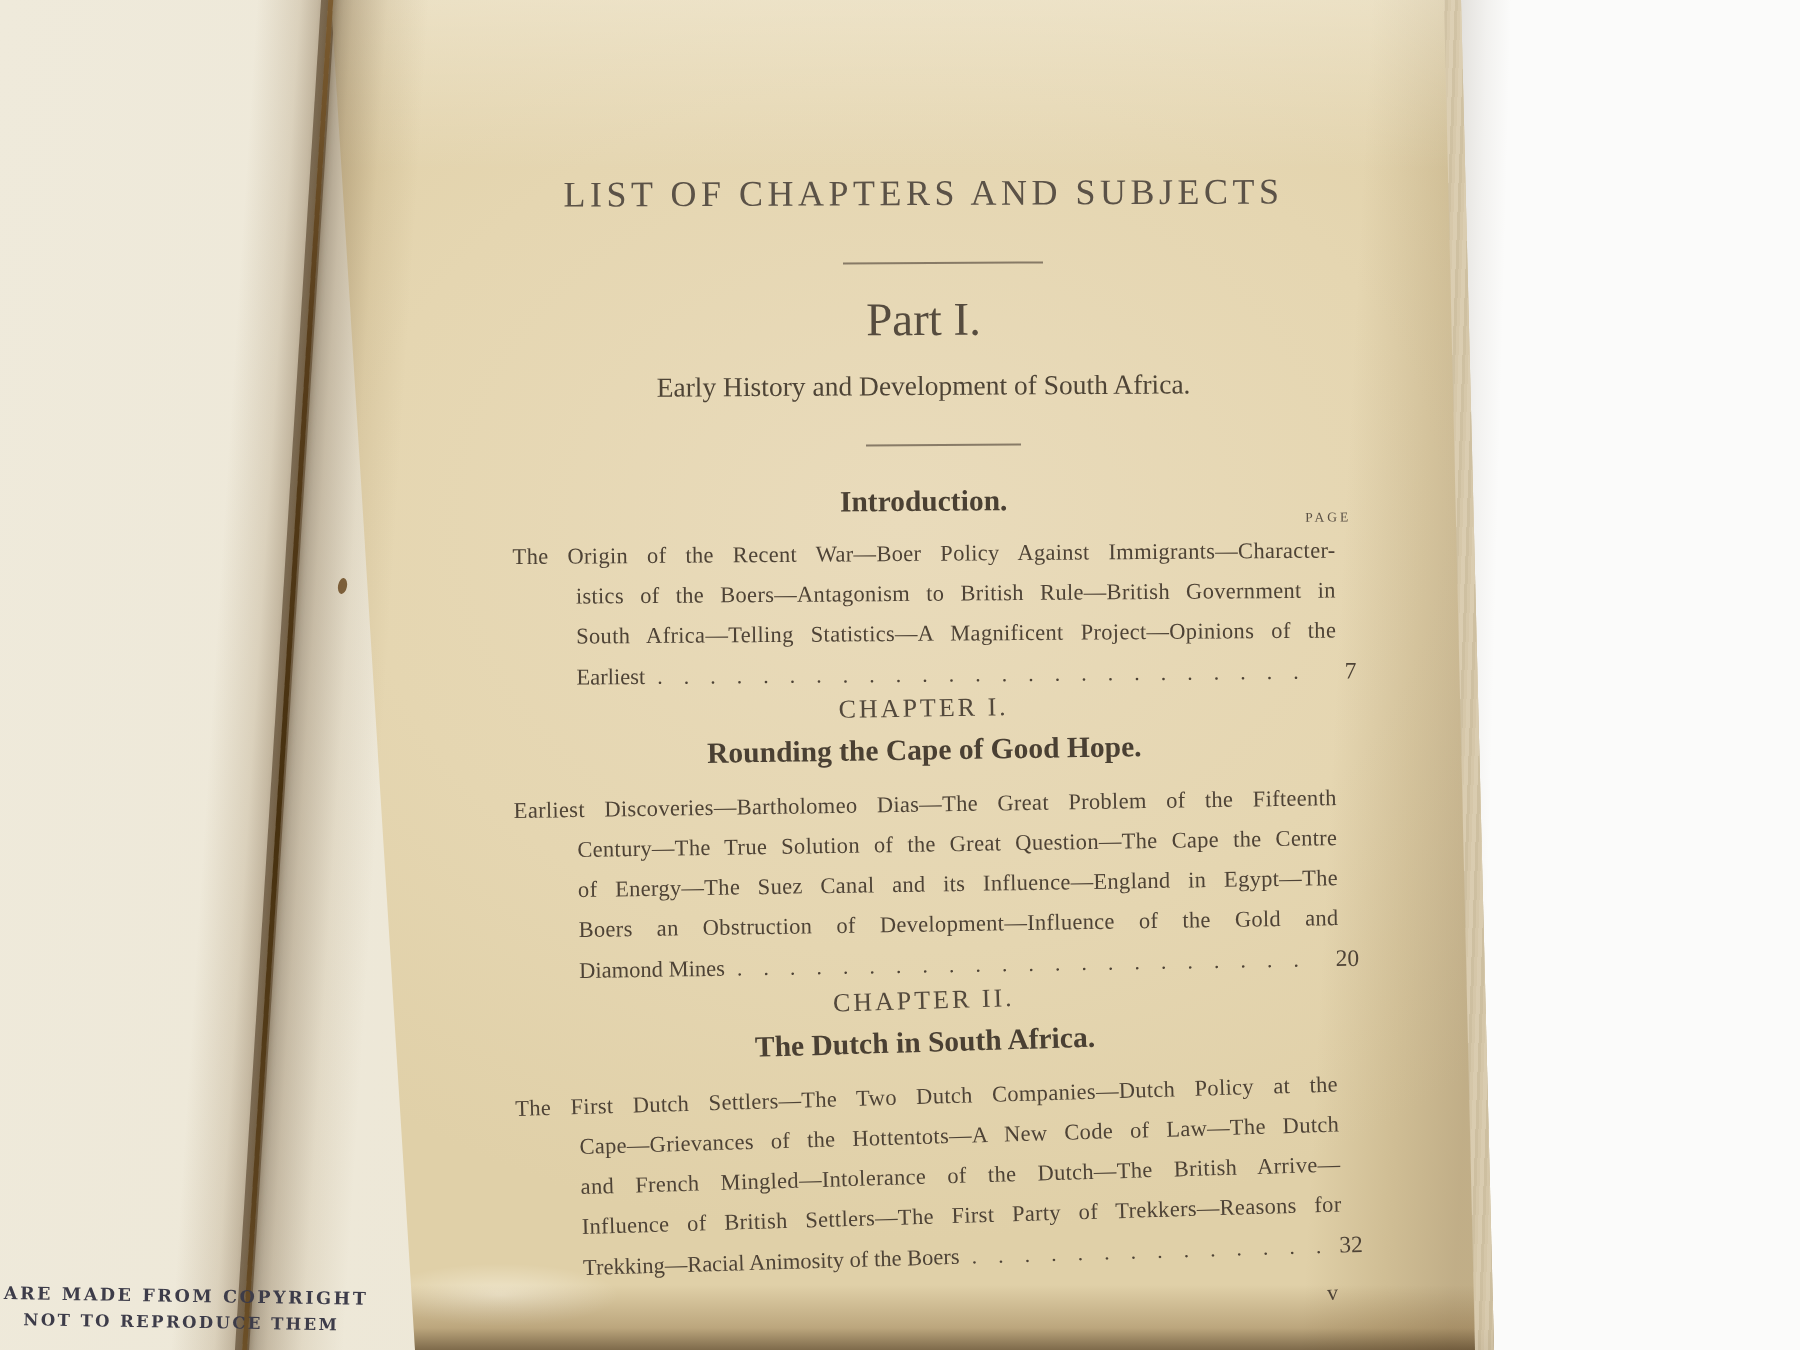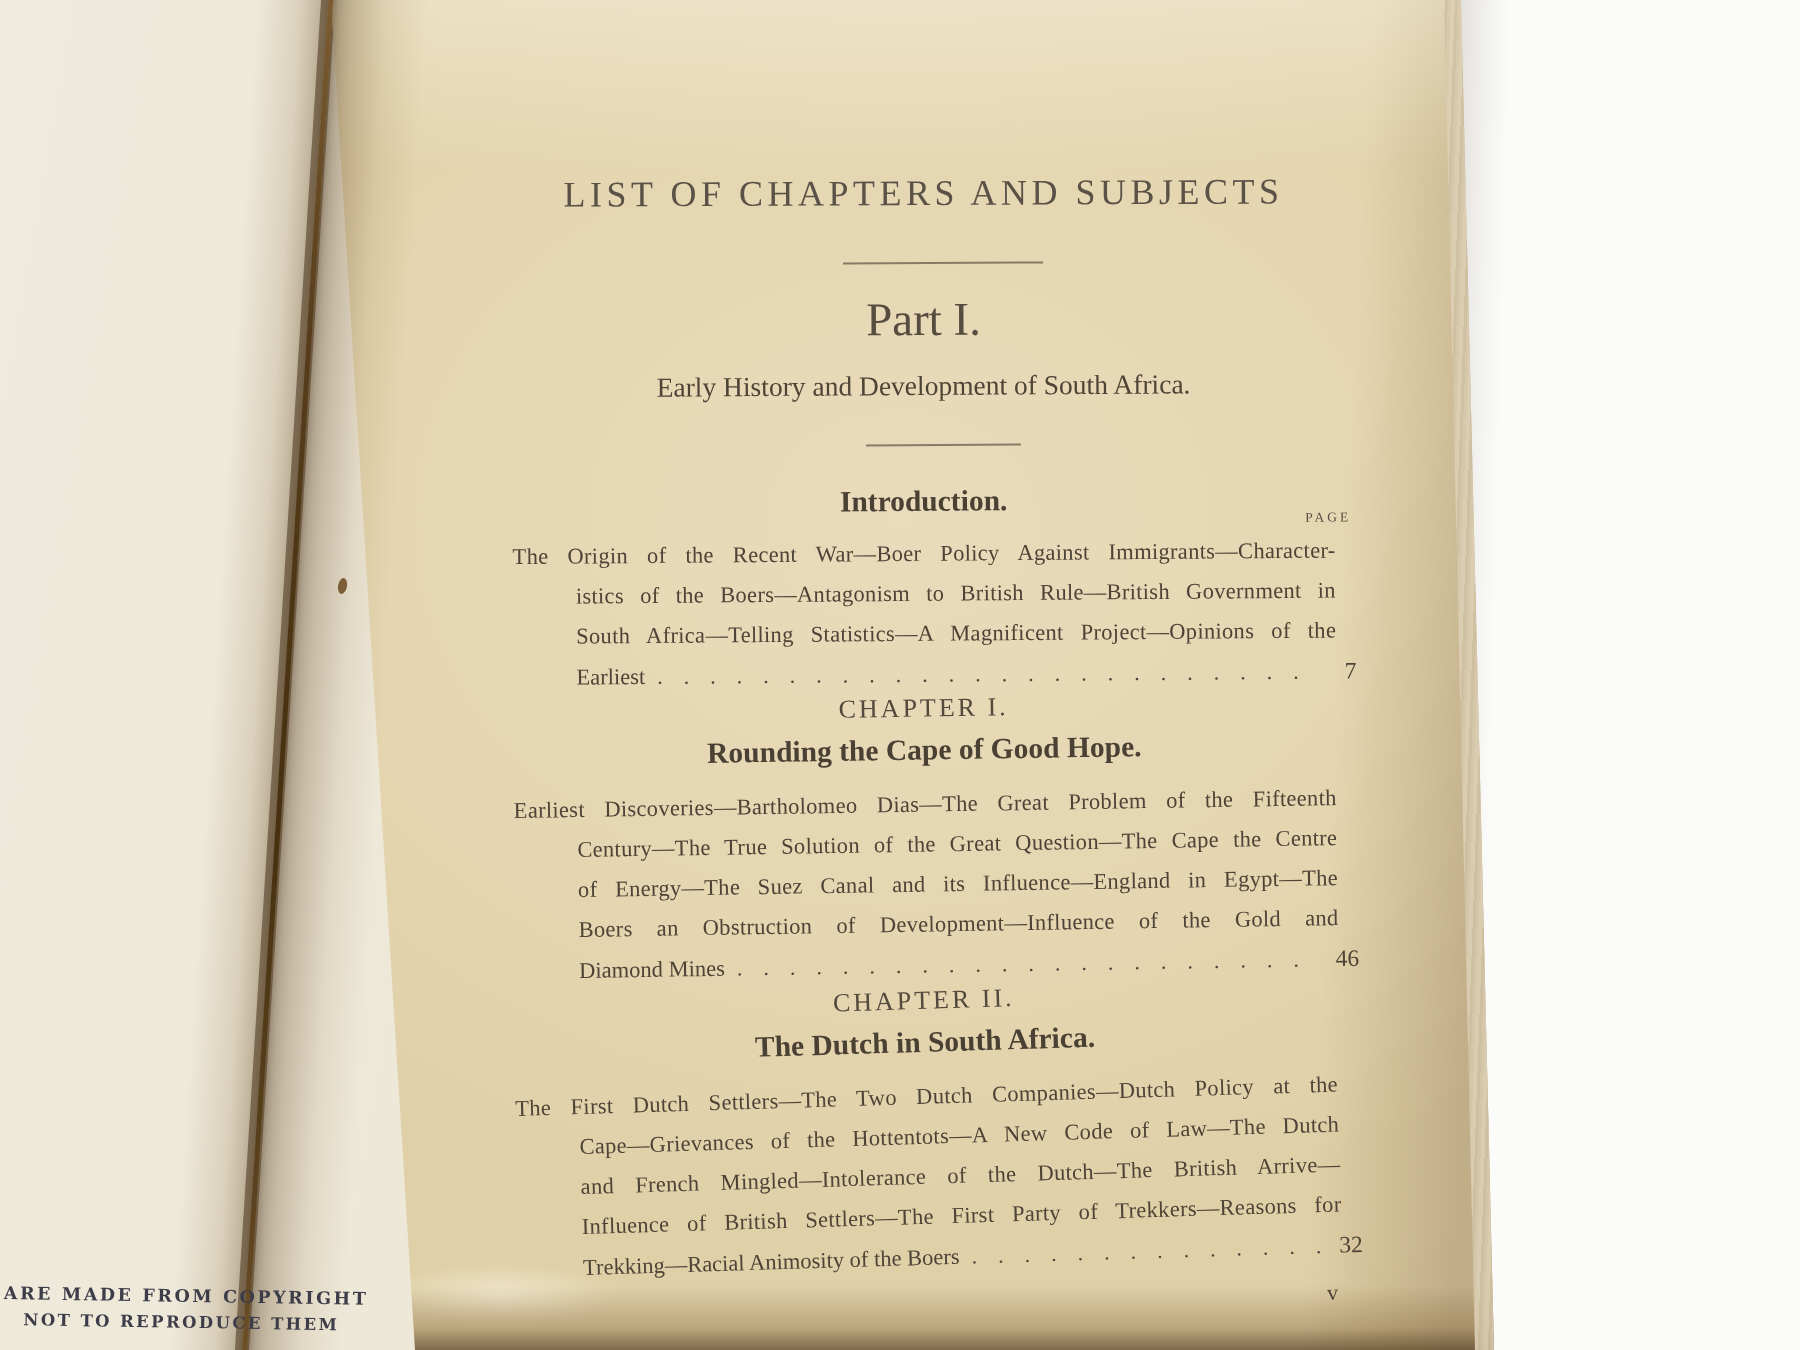--- a/index.html
+++ b/index.html
@@ -173,21 +173,21 @@
       <div class="chapter-heading">CHAPTER I.</div>
       <div class="chapter-subheading">Rounding the Cape of Good Hope.</div>
       <div class="para">
         <div class="pline">Earliest Discoveries—Bartholomeo Dias—The Great Problem of the Fifteenth</div>
         <div class="pline cont">Century—The True Solution of the Great Question—The Cape the Centre</div>
         <div class="pline cont">of Energy—The Suez Canal and its Influence—England in Egypt—The</div>
         <div class="pline cont">Boers an Obstruction of Development—Influence of the Gold and</div>
         <div class="pline-last cont">
           <span class="txt">Diamond Mines</span>
           <span class="leader">..................................</span>
-          <span class="pnum">46</span>
+          <span class="pnum">20</span>
         </div>
       </div>
     </div>
 
     <div class="section sec-ch2">
       <div class="chapter-heading">CHAPTER II.</div>
       <div class="chapter-subheading">The Dutch in South Africa.</div>
       <div class="para">
         <div class="pline">The First Dutch Settlers—The Two Dutch Companies—Dutch Policy at the</div>
         <div class="pline cont">Cape—Grievances of the Hottentots—A New Code of Law—The Dutch</div>

